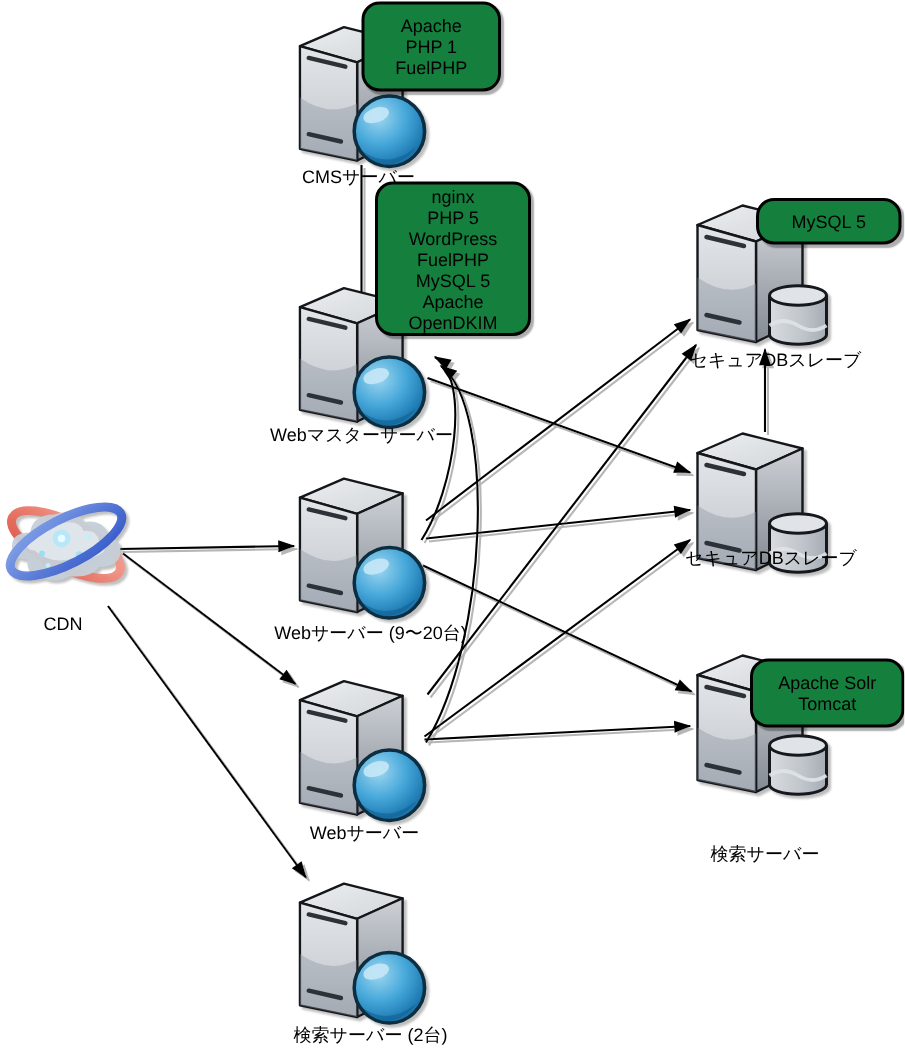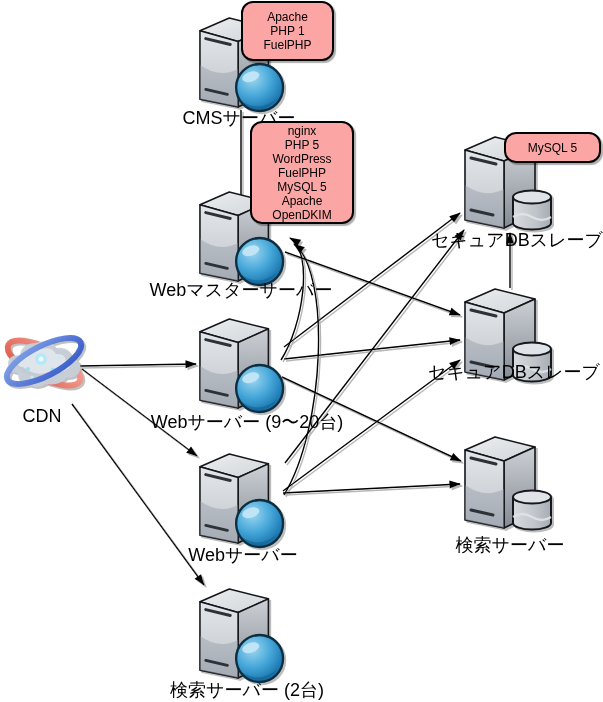--- a/index.html
+++ b/index.html
@@ -4,24 +4,24 @@
 <style>
   html,body{margin:0;padding:0;background:#ffffff;}
   .canvas{
     position:relative;width:603px;height:702px;background:#ffffff;overflow:hidden;
     font-family:"Liberation Sans","DejaVu Sans",sans-serif;color:#000;
   }
   .edges{position:absolute;left:0;top:0;z-index:1;}
   .node-icon{position:absolute;z-index:2;filter:drop-shadow(2px 2px 0.6px rgba(110,110,110,.45));}
   .nlabel{
     position:absolute;z-index:3;transform:translateX(-50%);
-    font-size:18px;line-height:13px;white-space:nowrap;text-align:right;
+    font-size:12px;line-height:13px;white-space:nowrap;text-align:right;
   }
   .callout{
-    position:absolute;z-index:4;background:#fca5a5;border:2px solid #000;border-radius:12px;
+    position:absolute;z-index:4;background:#15803d;border:2px solid #000;border-radius:12px;
     box-shadow:2px 2px 1px rgba(0,0,0,.32);
     display:flex;flex-direction:column;justify-content:center;
     text-align:center;font-size:12px;line-height:14px;
   }
   .callout div{width:100%;}
 </style>
 </head>
 <body>
 
 <div class="canvas">
@@ -156,21 +156,21 @@
     </svg>
 
   <div class="nlabel" style="left:239px;top:112px">CMSサーバー</div>
   <div class="nlabel" style="left:241px;top:284px">Webマスターサーバー</div>
   <div class="nlabel" style="left:42px;top:410px">CDN</div>
   <div class="nlabel" style="left:247px;top:416px">Webサーバー (9〜20台)</div>
   <div class="nlabel" style="left:243px;top:549px">Webサーバー</div>
   <div class="nlabel" style="left:247px;top:684px">検索サーバー (2台)</div>
   <div class="nlabel" style="left:517px;top:234px">セキュアDBスレーブ</div>
   <div class="nlabel" style="left:514px;top:366px">セキュアDBスレーブ</div>
-  <div class="nlabel" style="left:510px;top:539px">検索サーバー</div>
+  <div class="nlabel" style="left:510px;top:563px">検索サーバー</div>
 
   <div class="callout" style="left:241px;top:1px;width:89px;height:56px">
     <div>Apache</div>
     <div>PHP 1</div>
     <div>FuelPHP</div>
   </div>
 
   <div class="callout" style="left:250px;top:121px;width:100px;height:99px">
     <div>nginx</div>
     <div>PHP 5</div>
@@ -178,14 +178,18 @@
     <div>FuelPHP</div>
     <div>MySQL 5</div>
     <div>Apache</div>
     <div>OpenDKIM</div>
   </div>
 
   <div class="callout" style="left:504px;top:132px;width:93px;height:27px">
     <div>MySQL 5</div>
   </div>
 
+  <div class="callout" style="left:500px;top:439px;width:99px;height:42px">
+    <div>Apache Solr</div>
+    <div>Tomcat</div>
+  </div>
 
 </div>
 
 </body></html>

